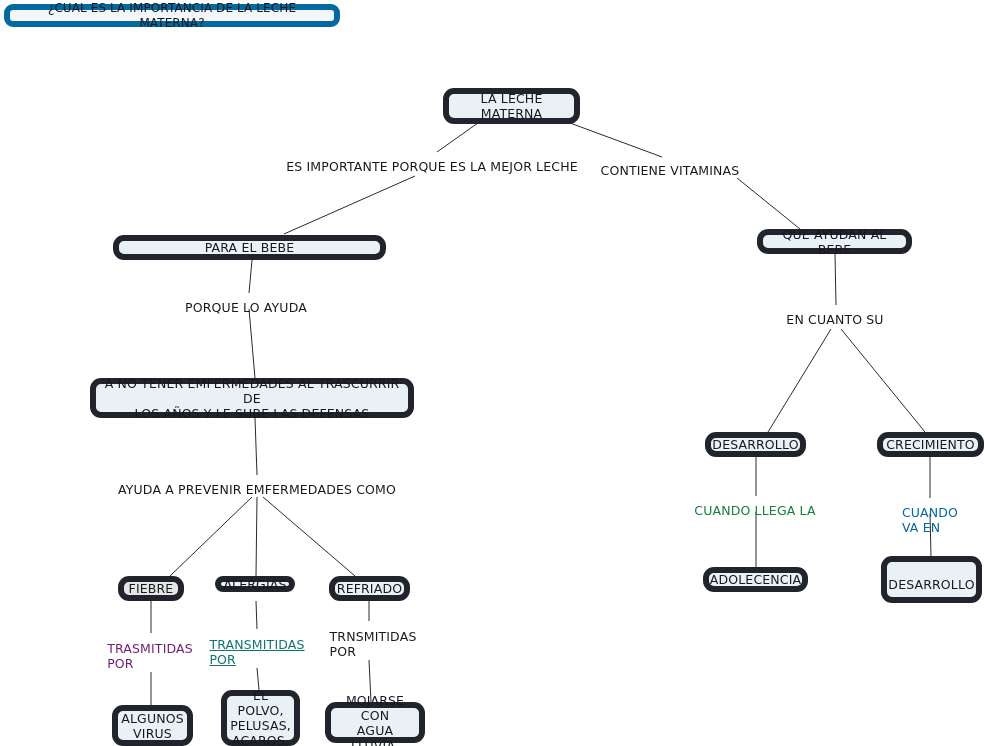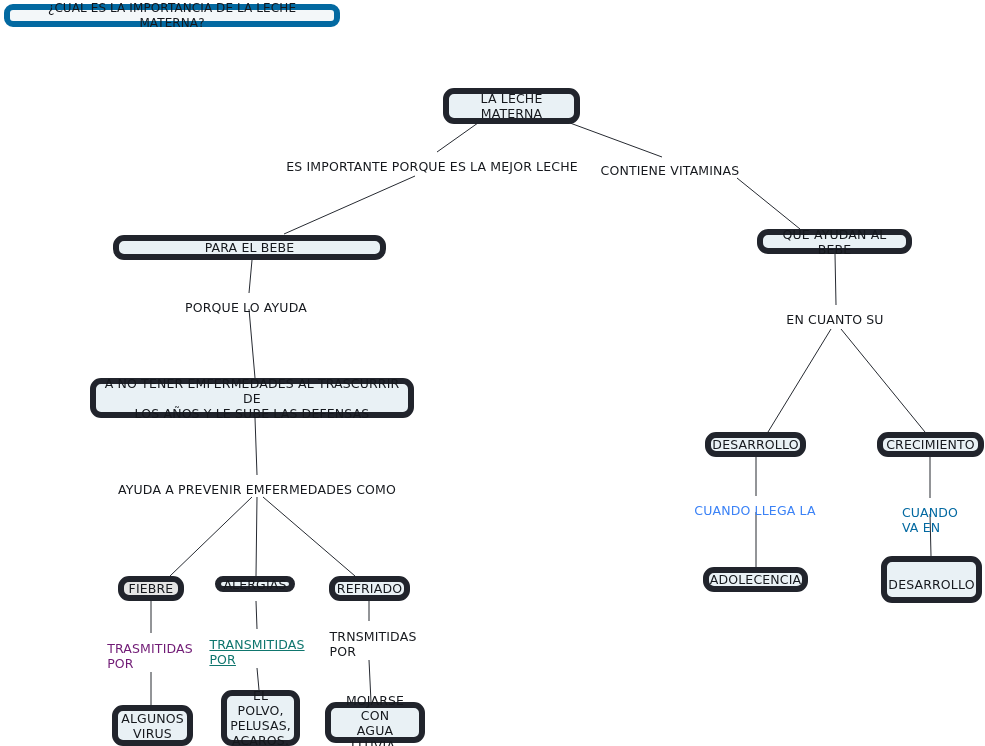--- a/index.html
+++ b/index.html
@@ -127,17 +127,17 @@
       <div class="linklabel" style="left: 670px; top: 163px; color: rgb(21, 24, 29);">CONTIENE VITAMINAS</div>
       <div class="linklabel" style="left: 246px; top: 300px; color: rgb(21, 24, 29);">PORQUE LO AYUDA</div>
       <div class="linklabel" style="left: 257px; top: 482px; color: rgb(21, 24, 29);">AYUDA A PREVENIR EMFERMEDADES COMO</div>
       <div class="linklabel" style="left: 150px; top: 641px; color: #701a75;">TRASMITIDAS
 POR</div>
       <div class="linklabel" style="left: 257px; top: 637px; color: #0f766e; text-decoration: underline;">TRANSMITIDAS
 POR</div>
       <div class="linklabel" style="left: 373px; top: 629px; color: rgb(21, 24, 29);">TRNSMITIDAS
 POR</div>
       <div class="linklabel" style="left: 835px; top: 312px; color: rgb(21, 24, 29);">EN CUANTO SU</div>
-      <div class="linklabel" style="left: 755px; top: 503px; color: #3b82f6;">CUANDO LLEGA LA</div>
+      <div class="linklabel" style="left: 755px; top: 503px; color: #15803d;">CUANDO LLEGA LA</div>
       <div class="linklabel" style="left: 930px; top: 505px; color: #0369a1;">CUANDO VA EN</div>
     </div>
 
 </div>
 
 </body></html>

